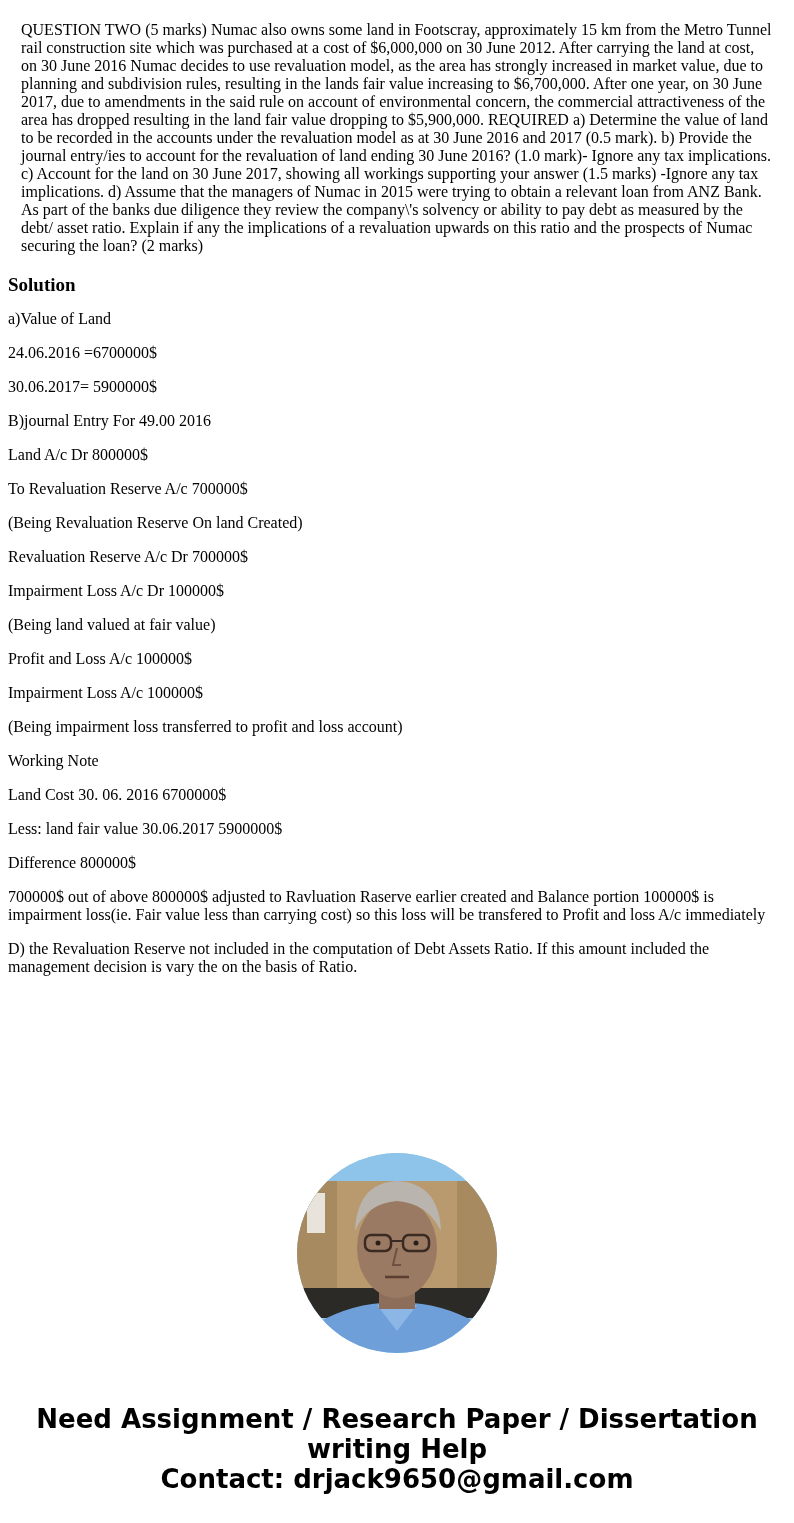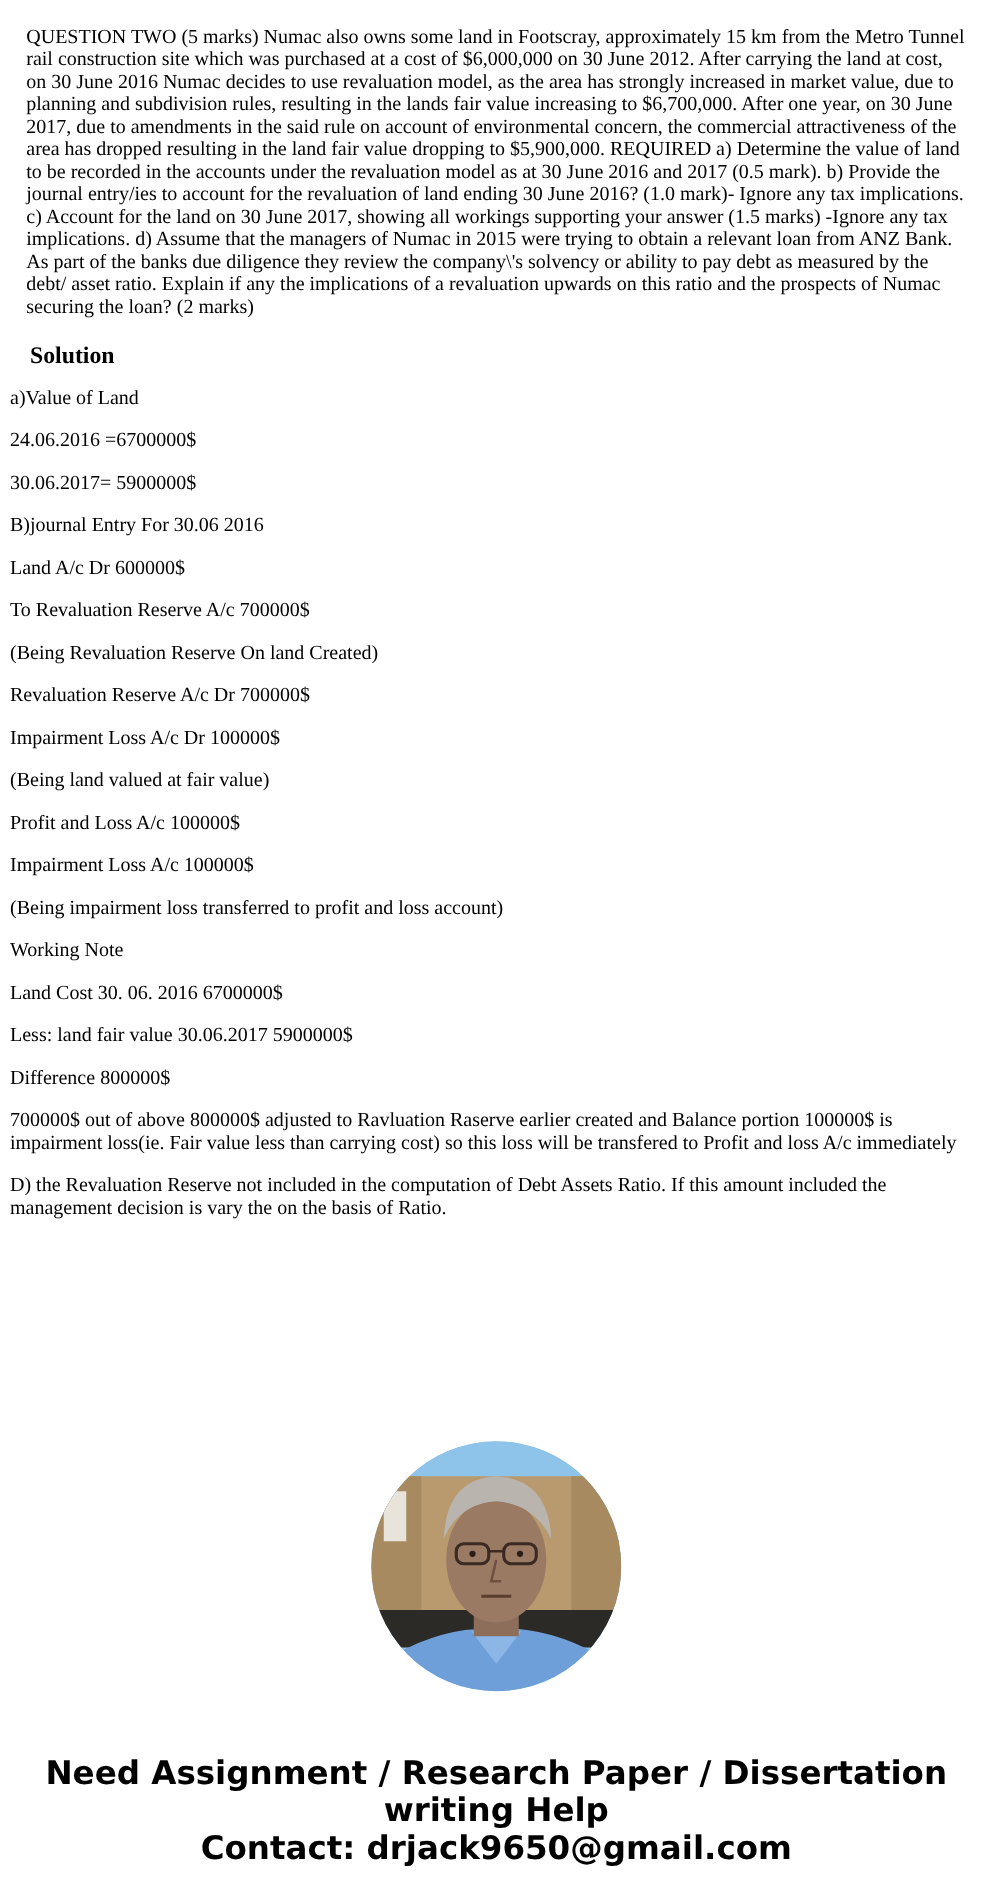--- a/index.html
+++ b/index.html
@@ -19,21 +19,21 @@
     .content {
       padding: 8px 8px 0 8px;
     }
     .question {
       margin: 13px;
       line-height: 18px;
     }
     h3.solution-title {
       font-size: 19px;
       font-weight: bold;
-      margin: 19px 0 0 16px;
+      margin: 19px 0 0 0;
       line-height: 22px;
     }
     p.line {
       margin: 16px 0 0 0;
       line-height: 18px;
     }
     p.first { margin-top: 14px; }
     .bold { font-weight: normal; }
     .avatar-wrap {
       position: absolute;
@@ -69,22 +69,22 @@
 
 <div class="content">
   <div class="question">QUESTION TWO (5 marks) Numac also owns some land in Footscray, approximately 15 km from the Metro Tunnel rail construction site which was purchased at a cost of $6,000,000 on 30 June 2012. After carrying the land at cost, on 30 June 2016 Numac decides to use revaluation model, as the area has strongly increased in market value, due to planning and subdivision rules, resulting in the lands fair value increasing to $6,700,000. After one year, on 30 June 2017, due to amendments in the said rule on account of environmental concern, the commercial attractiveness of the area has dropped resulting in the land fair value dropping to $5,900,000. REQUIRED a) Determine the value of land to be recorded in the accounts under the revaluation model as at 30 June 2016 and 2017 (0.5 mark). b) Provide the journal entry/ies to account for the revaluation of land ending 30 June 2016? (1.0 mark)- Ignore any tax implications. c) Account for the land on 30 June 2017, showing all workings supporting your answer (1.5 marks) -Ignore any tax implications. d) Assume that the managers of Numac in 2015 were trying to obtain a relevant loan from ANZ Bank. As part of the banks due diligence they review the company\'s solvency or ability to pay debt as measured by the debt/ asset ratio. Explain if any the implications of a revaluation upwards on this ratio and the prospects of Numac securing the loan? (2 marks)</div>
 
   <h3 class="solution-title">Solution</h3>
 
   <p class="line first"><span>a)</span><span class="bold">Value of Land</span></p>
   <p class="line">24.06.2016 =6700000$</p>
   <p class="line">30.06.2017= 5900000$</p>
 
-  <p class="line">B)journal Entry For 30.06 2016</p>
-  <p class="line">Land A/c Dr 600000$</p>
+  <p class="line">B)journal Entry For 49.00 2016</p>
+  <p class="line">Land A/c Dr 800000$</p>
   <p class="line">To Revaluation Reserve A/c 700000$</p>
   <p class="line">(Being Revaluation Reserve On land Created)</p>
 
   <p class="line">Revaluation Reserve A/c Dr 700000$</p>
   <p class="line">Impairment Loss A/c Dr 100000$</p>
   <p class="line">(Being land valued at fair value)</p>
   <p class="line">Profit and Loss A/c 100000$</p>
   <p class="line">Impairment Loss A/c 100000$</p>
   <p class="line">(Being impairment loss transferred to profit and loss account)</p>
 

